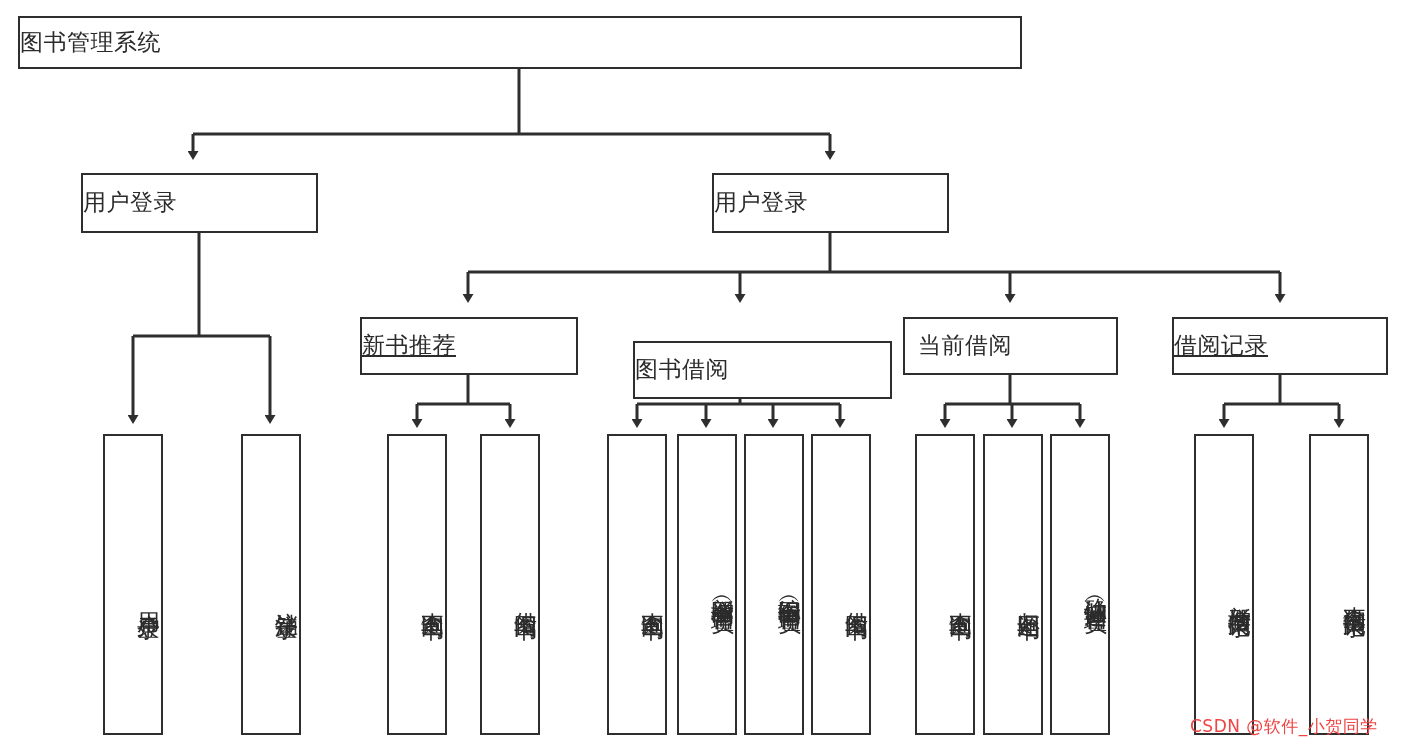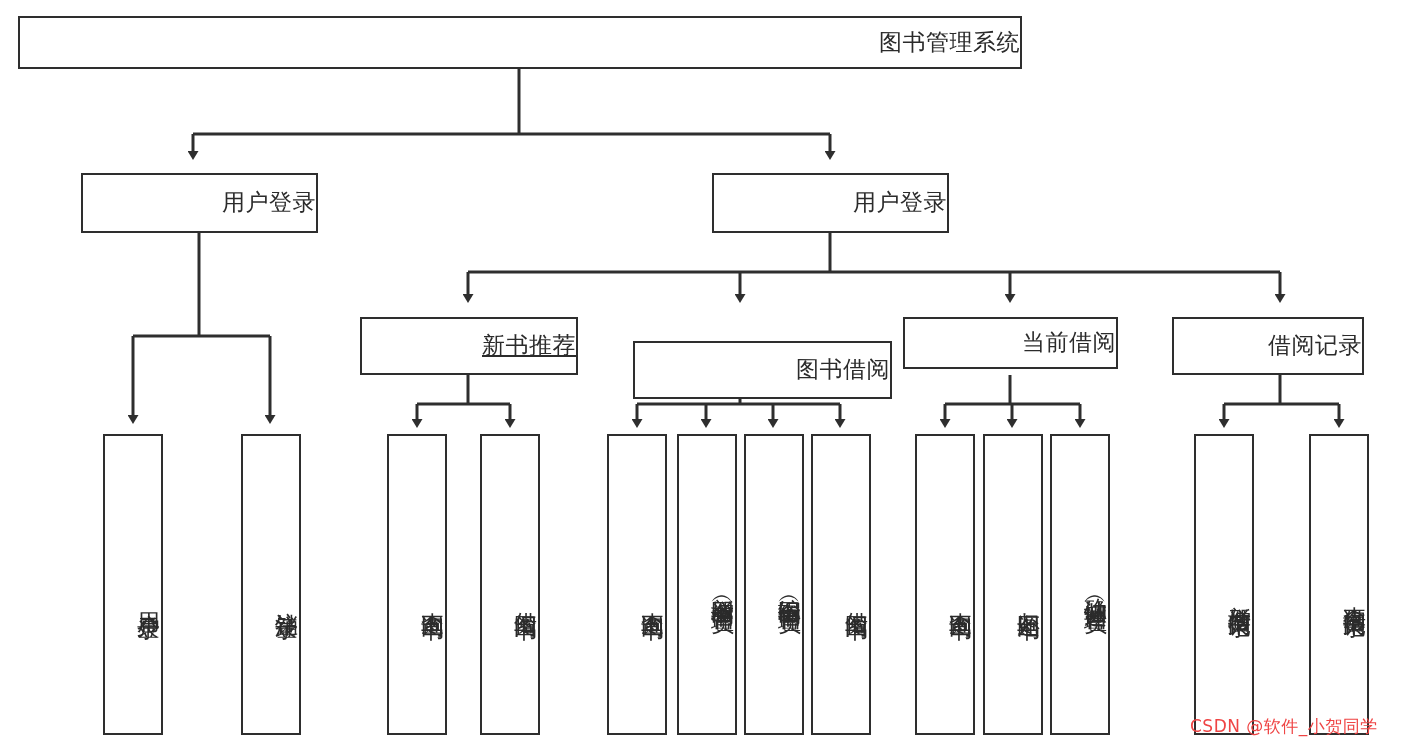--- a/index.html
+++ b/index.html
@@ -25,21 +25,21 @@
     height: 747px;
     pointer-events: none;
   }
   .node {
     position: absolute;
     box-sizing: border-box;
     background: #ffffff;
     border: 2px solid #2e2e2e;
     display: flex;
     align-items: center;
-    justify-content: flex-end;
+    justify-content: flex-start;
     color: #2b2b2b;
   }
   .node.horiz {
     font-size: 23px;
     letter-spacing: 0.5px;
     line-height: 1.1;
   }
   .node.vert {
     writing-mode: vertical-rl;
     text-orientation: upright;
@@ -133,25 +133,25 @@
   </div>
 
   <div class="node horiz" style="left:360px; top:317px; width:218px; height:58px;text-decoration:underline;">
     <span>新书推荐</span>
   </div>
 
   <div class="node horiz" style="left:633px; top:329px; width:259px; height:58px;margin-top:12px;">
     <span>图书借阅</span>
   </div>
 
-  <div class="node horiz" style="left:903px; top:317px; width:215px; height:52px;">
+  <div class="node horiz" style="left:903px; top:317px; width:215px; height:58px;padding-left:13px;">
     <span>当前借阅</span>
   </div>
 
-  <div class="node horiz" style="left:1172px; top:317px; width:192px; height:58px;">
+  <div class="node horiz" style="left:1172px; top:317px; width:216px; height:58px;text-decoration:underline;">
     <span>借阅记录</span>
   </div>
 
   <div class="node vert" style="left:103px; top:434px; width:60px; height:301px;">
     <span class="vlabel">用户登录</span>
   </div>
 
   <div class="node vert" style="left:241px; top:434px; width:60px; height:301px;">
     <span class="vlabel">注销登录</span>
   </div>

